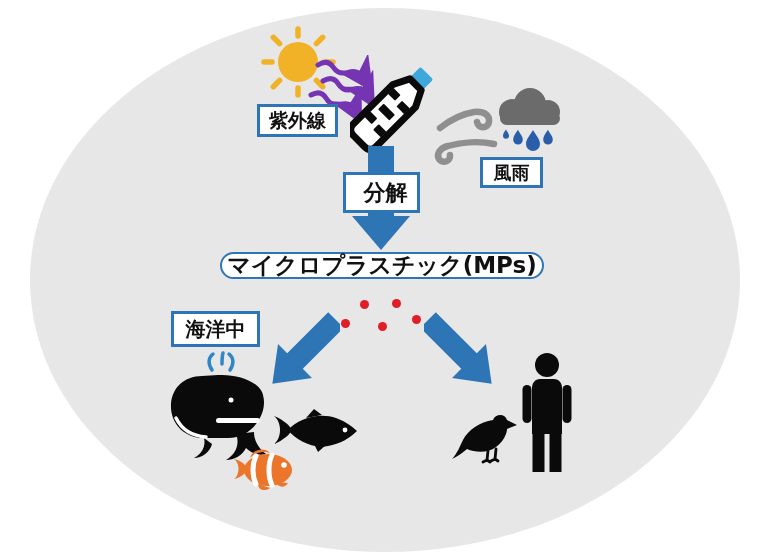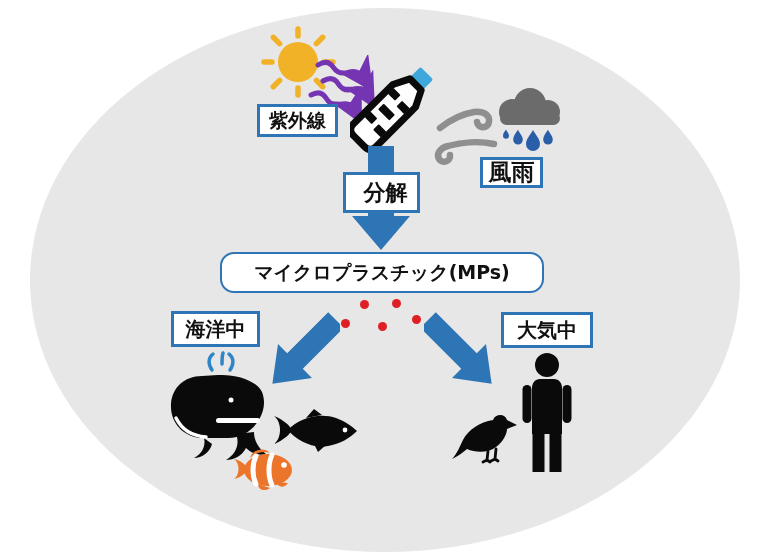--- a/index.html
+++ b/index.html
@@ -5,23 +5,23 @@
   html,body{margin:0;padding:0;background:#fff;}
   .canvas{position:relative;width:767px;height:560px;background:#fff;overflow:hidden;
           font-family:"DejaVu Sans","Liberation Sans",sans-serif;}
   .ellipse{position:absolute;left:30px;top:8px;width:710px;height:544px;border-radius:50%;
            background:var(--c-ellipse,#E8E7E7);}
   .abs{position:absolute;}
   .label{position:absolute;background:#fff;border:3px solid var(--c-accent_blue,#2E75B6);
          display:flex;align-items:center;justify-content:center;font-weight:bold;color:#111;
          box-sizing:border-box;line-height:1;}
   .lbl-uv{left:245px;top:104px;width:81px;height:33px;font-size:19px;margin-left:12px;}
-  .lbl-windrain{left:480px;top:157px;width:63px;height:31px;font-size:23px;}
+  .lbl-windrain{left:480px;top:157px;width:63px;height:31px;font-size:18px;}
   .lbl-decomp{left:343px;top:172px;width:77px;height:41px;font-size:22px;padding-left:8px;}
-  .lbl-mps{left:220px;top:252px;width:324px;height:41px;font-size:19px;border-width:2px;border-radius:14px;}
+  .lbl-mps{left:220px;top:252px;width:324px;height:27px;font-size:23px;border-width:2px;border-radius:14px;}
   .lbl-ocean{left:171px;top:311px;width:89px;height:36px;font-size:20px;text-align:center;}
   .lbl-atmo{left:501px;top:312px;width:92px;height:36px;font-size:20px;}
   .mp-dot{position:absolute;width:9px;height:9px;border-radius:50%;background:var(--c-mp_dot,#DF1E26);}
   
   .sun-fill{fill:var(--c-sun,#F2B227);} .sun-stroke{stroke:var(--c-sun,#F2B227);}
   .uv-stroke{stroke:var(--c-uv_arrows,#7535B2);} .uv-fill{fill:var(--c-uv_arrows,#7535B2);}
   .blk{fill:var(--c-animal_black,#0A0A0A);} .blk-stroke{stroke:var(--c-animal_black,#0A0A0A);}
   .cap{fill:var(--c-bottle_cap,#3EA7DC);}
   .cloud{fill:var(--c-cloud,#6B6B6B);}
   .drop{fill:var(--c-rain_drop,#2A5EA8);}
@@ -120,21 +120,20 @@
       <polygon class="barrow" points="-11,0 11,0 11,58 24,58 0,90 -24,58 -11,58"></polygon>
     </g>
   </svg>
   <svg class="abs" style="left:424px;top:312px" width="92" height="86" viewBox="0 0 92 86">
     <g transform="translate(4,8) rotate(-45)">
       <polygon class="barrow" points="-11,0 11,0 11,58 24,58 0,90 -24,58 -11,58"></polygon>
     </g>
   </svg>
 
   <div class="label lbl-ocean">海洋中</div>
-  <div class="label lbl-atmo">大気中</div>
 
   <svg class="abs" style="left:166px;top:348px" width="110" height="118" viewBox="0 0 110 118">
     <g class="spout" stroke-width="3.5" fill="none" stroke-linecap="round">
       <path d="M46,22 C42,16 42,10 47,6"></path>
       <path d="M56,16 C56,11 56,8 57,5"></path>
       <path d="M64,22 C68,16 68,10 63,6"></path>
     </g>
     <g class="blk">
       <path d="M36,28 C18,28 6,40 5,56 C4,74 16,88 34,90 L62,90 C74,90 84,84 90,76 C98,66 100,54 96,44 C90,32 70,26 52,27 Z"></path>
       <path d="M70,86 C74,96 70,106 60,112 C68,112 76,108 80,100 C86,106 94,108 100,106 C92,100 88,92 88,84 Z"></path>

